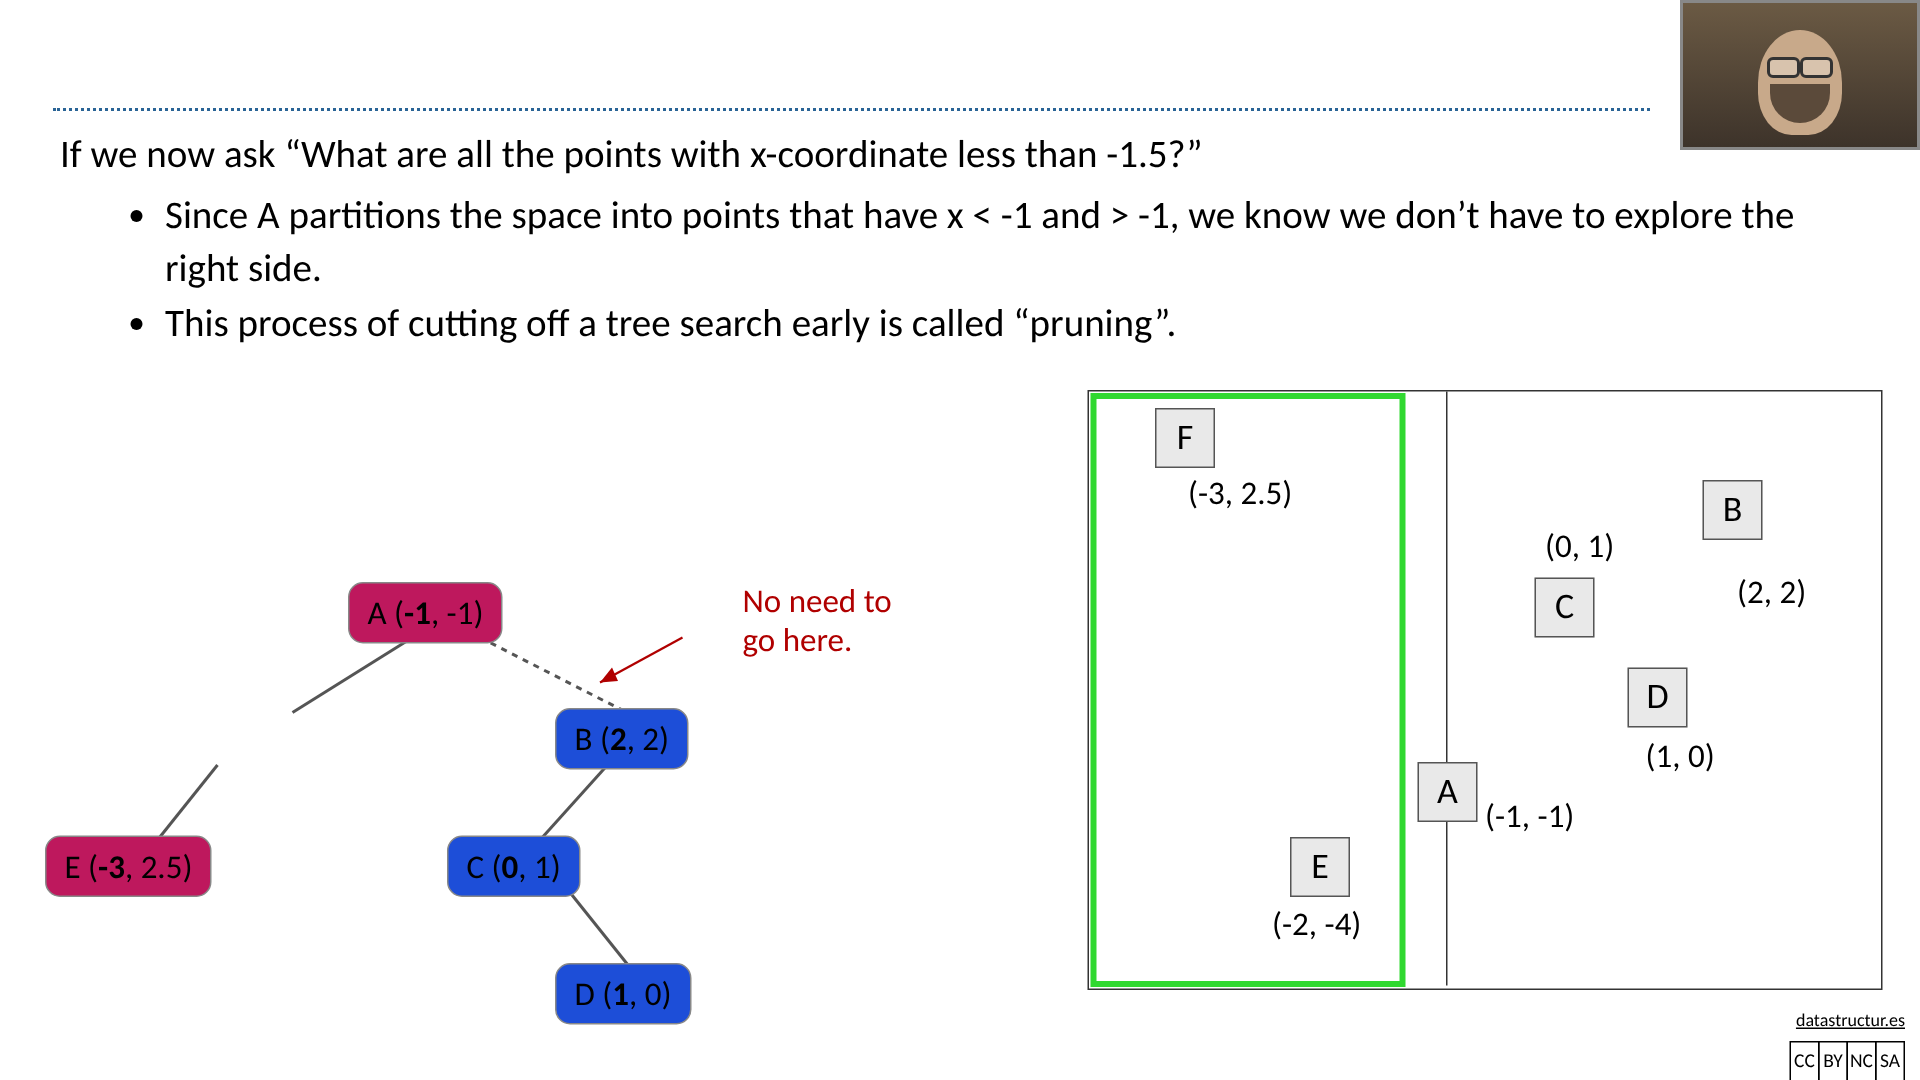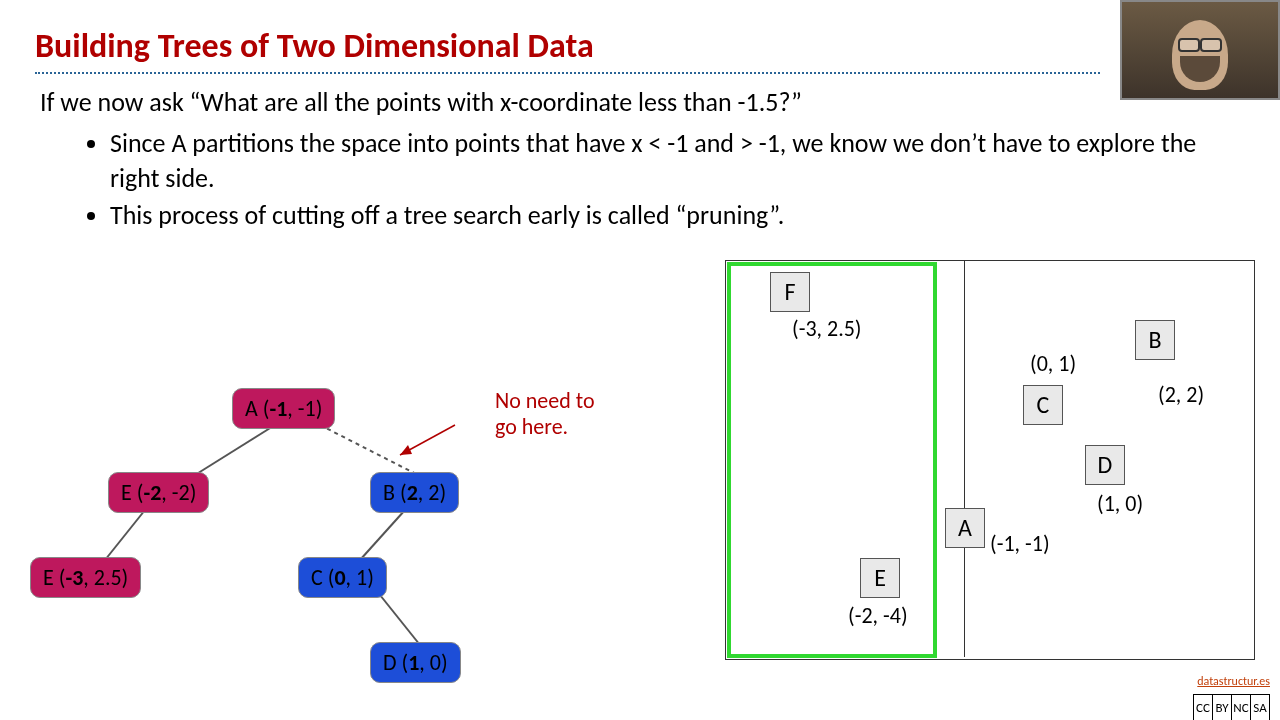--- a/index.html
+++ b/index.html
@@ -104,21 +104,21 @@
     position: absolute;
     font-size: 22px;
     white-space: nowrap;
   }
 
   .footer-link {
     position: absolute;
     right: 10px;
     bottom: 32px;
     font-size: 12px;
-    color: #c2410c;
+    color: #000000;
     text-decoration: underline;
   }
   .cc {
     position: absolute;
     right: 10px;
     bottom: 6px;
     height: 20px;
     display: flex;
   }
   .cc span {
@@ -182,21 +182,20 @@
     left: 0; top: 0;
     width: 1280px; height: 720px;
     pointer-events: none;
   }
 </style>
 </head>
 <body>
 
 <div class="slide">
 
-  <div class="title">Building Trees of Two Dimensional Data</div>
   <div class="title-underline"></div>
 
   <div class="body-text">
     <div>If we now ask “What are all the points with x-coordinate less than -1.5?”</div>
     <ul>
       <li>Since A partitions the space into points that have x &lt; -1 and &gt; -1, we know we don’t have to explore the right side.</li>
       <li>This process of cutting off a tree search early is called “pruning”.</li>
     </ul>
   </div>
 
@@ -208,23 +207,20 @@
     <line x1="405" y1="510" x2="360" y2="560" stroke="#555" stroke-width="2"></line>
     <line x1="380" y1="595" x2="420" y2="645" stroke="#555" stroke-width="2"></line>
 
     <line x1="455" y1="425" x2="400" y2="455" stroke="#b00000" stroke-width="1.5"></line>
     <polygon points="400,455 408,445 412,454" fill="#b00000"></polygon>
   </svg>
 
   <div class="tnode blue" style="left:232px; top:388px;">
     <span>A</span> (<b>-1</b>, -1)
   </div>
-  <div class="tnode blue" style="left:108px; top:472px;">
-    <span>E</span> (<b>-2</b>, -2)
-  </div>
   <div class="tnode blue" style="left:30px; top:557px;">
     <span>E</span> (<b>-3</b>, 2.5)
   </div>
   <div class="tnode gray" style="left:370px; top:472px;">
     <span>B</span> (<b>2</b>, 2)
   </div>
   <div class="tnode gray" style="left:298px; top:557px;">
     <span>C</span> (<b>0</b>, 1)
   </div>
   <div class="tnode gray" style="left:370px; top:642px;">

